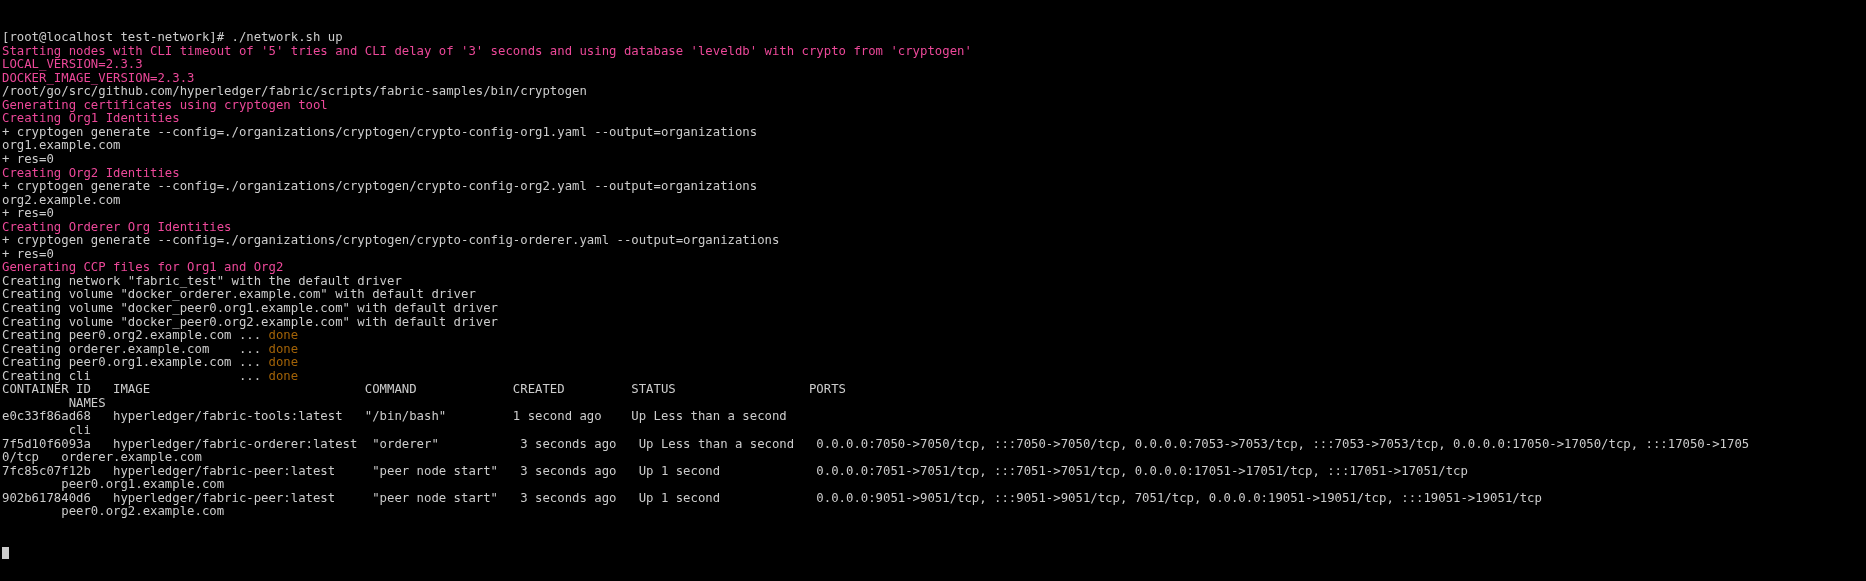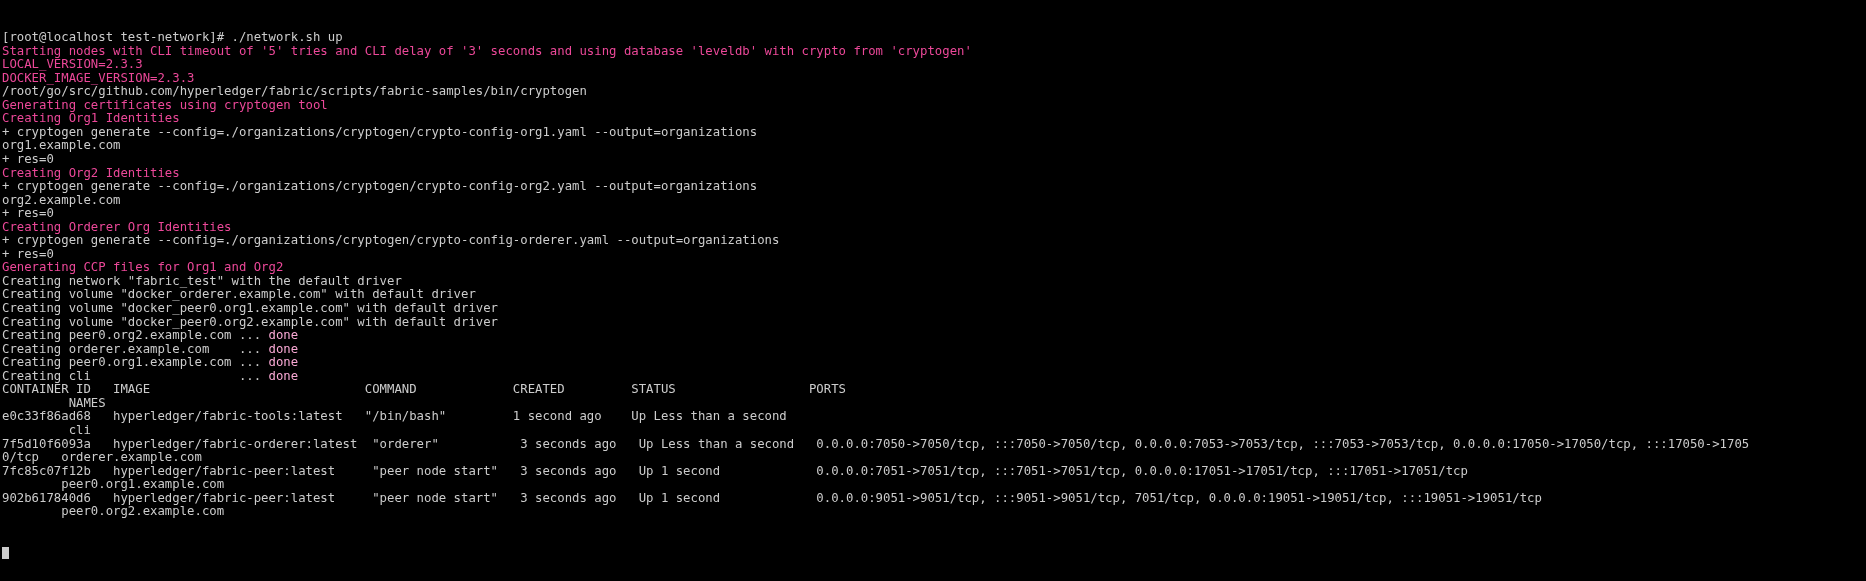--- a/index.html
+++ b/index.html
@@ -27,21 +27,21 @@
     overflow: hidden;
     letter-spacing: 0px;
   }
   .line {
     white-space: pre;
     height: 13.55px;
     display: block;
   }
   .fg-default { color: #cccccc; }
   .fg-blue    { color: #ec4899; }
-  .fg-green   { color: #f9a8d4; }
+  .fg-green   { color: #a16207; }
   .cursor {
     display: inline-block;
     width: 7.4px;
     height: 12px;
     background: #cccccc;
     vertical-align: text-bottom;
   }
 </style>
 </head>
 <body>

